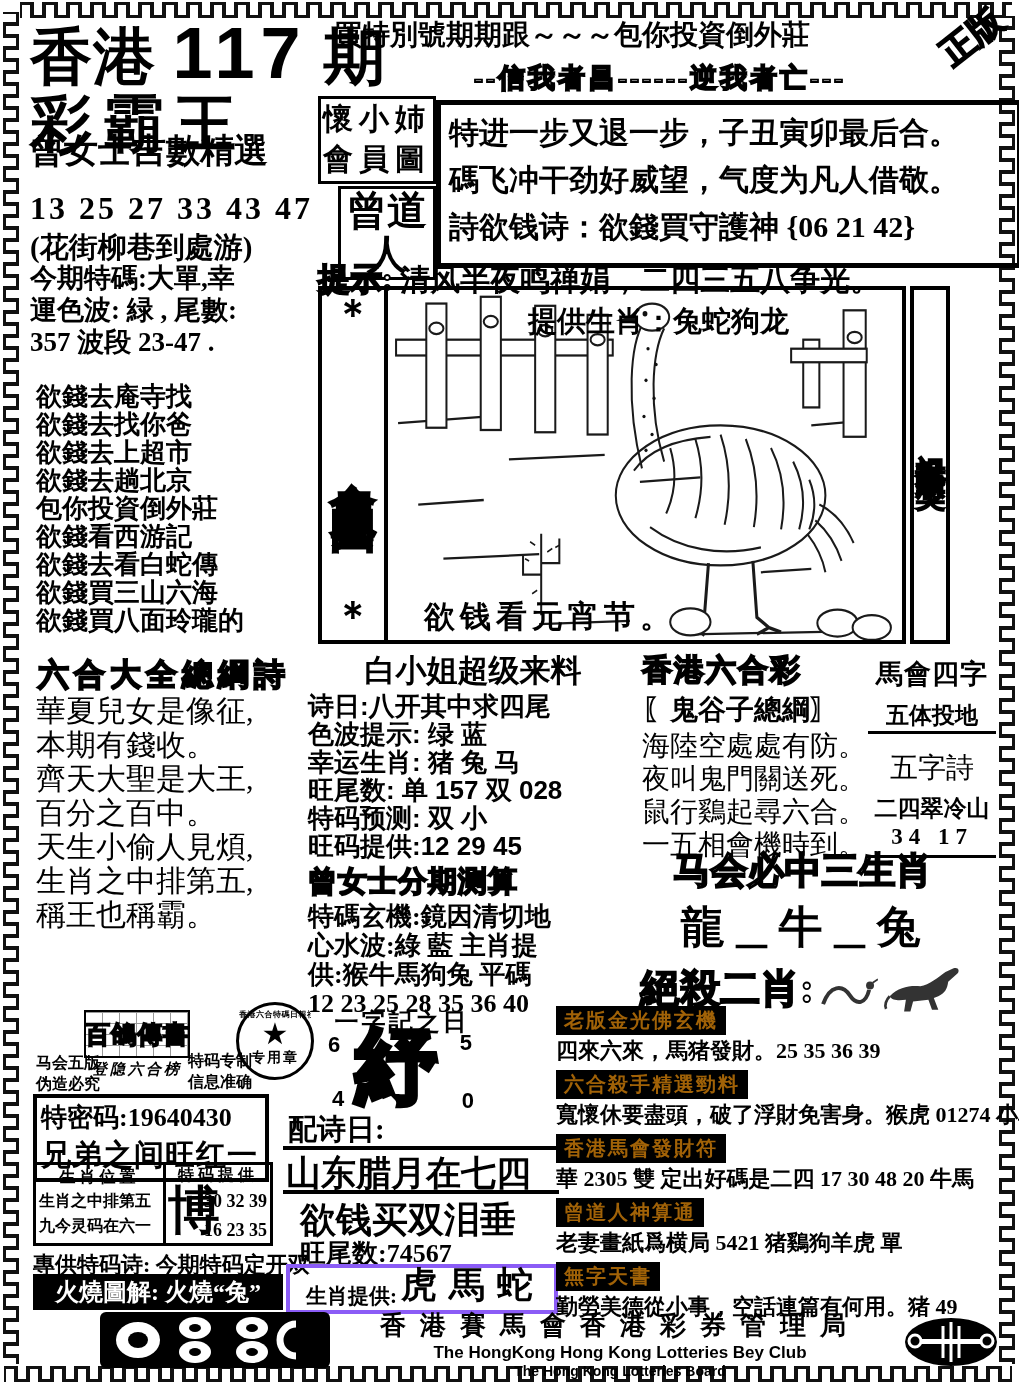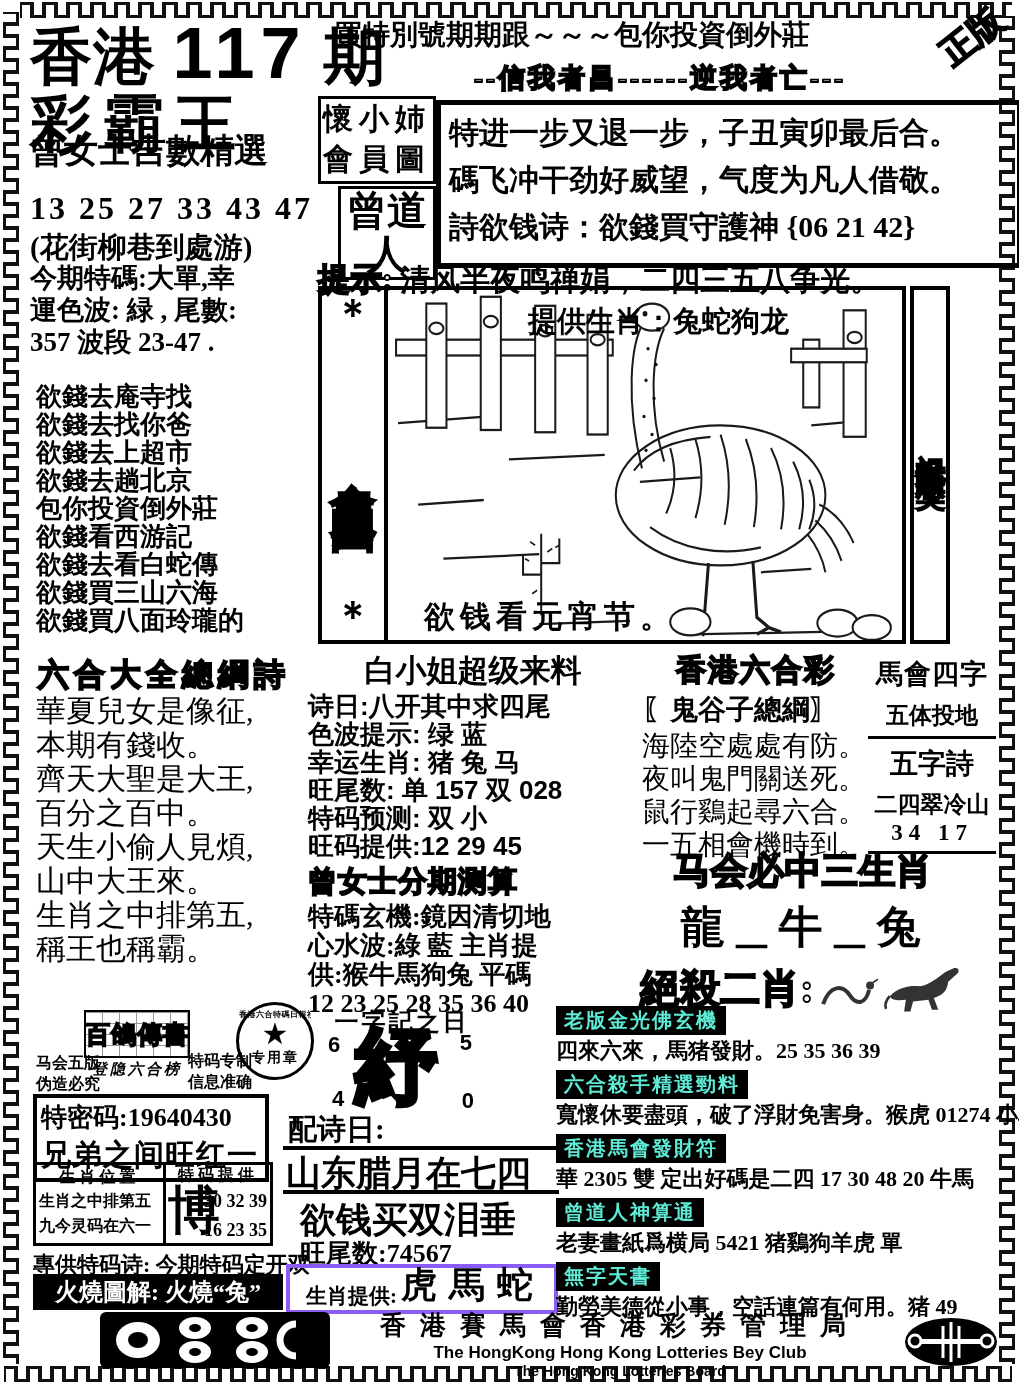--- a/index.html
+++ b/index.html
@@ -62,27 +62,27 @@
   .rstrip span{writing-mode:vertical-rl;text-orientation:upright;font-size:30px;font-weight:900;
                letter-spacing:6px;color:#fff;-webkit-text-stroke:1.6px #000}
 
   
   .colA{left:308px;top:650px;width:330px}
   .colA-title{font-size:31px;font-weight:700;font-family:"Liberation Sans",sans-serif;text-align:center;white-space:nowrap}
   .colA-line{font-size:26px;line-height:28px;font-weight:700;font-family:"Liberation Sans",sans-serif;white-space:nowrap}
   .colA-sub{font-size:29px;font-weight:900;letter-spacing:1px;margin-top:2px;white-space:nowrap}
   .colA-subline{font-size:26px;line-height:29px;font-weight:900;white-space:nowrap}
   .colB{left:642px;top:650px;width:228px}
-  .colB-title{font-size:30px;font-weight:900;text-align:center;letter-spacing:2px;white-space:nowrap}
+  .colB-title{font-size:30px;font-weight:900;text-align:left;letter-spacing:2px;white-space:nowrap}
   .colB-sub{font-size:28px;font-weight:900;white-space:nowrap}
   .colB-line{font-size:28px;line-height:33px;white-space:nowrap}
   .colC{left:868px;top:656px;width:128px;text-align:center}
   .colC-title{font-size:27px;font-weight:900;letter-spacing:1px}
-  .colC-phrase{font-size:23px;font-weight:700;border-bottom:3px solid #000;padding-bottom:5px;margin:8px 0 6px}
-  .colC-pt{font-size:28px;font-weight:700;margin-top:2px}
+  .colC-phrase{font-size:23px;font-weight:700;border-bottom:3px solid #000;margin:8px 0 15px}
+  .colC-pt{font-size:28px;font-weight:400;margin-top:2px}
   .colC-poem{font-size:23px;font-weight:700;margin-top:6px}
   .colC-nums{font-size:23px;font-weight:700;border-bottom:3px solid #000;padding-bottom:5px;letter-spacing:6px}
 
   .mw{left:596px;top:846px;width:414px;text-align:center}
   .mw1{font-size:37px;font-weight:900;white-space:nowrap}
   .mw2{font-size:44px;font-weight:900;letter-spacing:5px;margin-top:2px;white-space:nowrap}
   .mw3{font-size:38px;font-weight:900;display:flex;align-items:center;justify-content:center;gap:2px;margin-top:4px}
 
   
   .small2{font-size:16px;font-weight:700;line-height:21px;white-space:nowrap}
@@ -125,21 +125,21 @@
   .shandong{left:286px;top:1150px;font-size:35px;font-weight:900;white-space:nowrap}
   .yuqian2{left:300px;top:1196px;font-size:36px;font-weight:900;white-space:nowrap}
   .wangwei{left:300px;top:1236px;font-size:26px;font-weight:900;white-space:nowrap}
   .sxbox{left:286px;top:1264px;width:272px;height:50px;border:4px solid #8b5cf6;display:flex;align-items:flex-end;
          padding:0 16px;box-sizing:border-box}
   .sx-label{font-size:21px;font-weight:900;white-space:nowrap}
   .sx-val{font-size:36px;font-weight:900;letter-spacing:12px;margin-left:4px;white-space:nowrap}
 
   
   .rsec{left:556px;top:1006px;width:452px}
-  .rsec-h{display:inline-block;background:#000;color:#5eead4;font-size:20px;font-weight:900;padding:1px 8px;letter-spacing:2px;white-space:nowrap}
+  .rsec-h{display:inline-block;background:#000;color:#a16207;font-size:20px;font-weight:900;padding:1px 8px;letter-spacing:2px;white-space:nowrap}
   .rsec-t{font-size:22px;font-weight:700;line-height:28px;margin:2px 0 5px;white-space:nowrap}
 
   
   .flogo{left:100px;top:1312px}
   .fcenter{left:340px;top:1308px;width:560px;text-align:center}
   .f-cn{font-size:26px;font-weight:900;letter-spacing:14px;white-space:nowrap}
   .f-en1{font-size:17px;font-weight:900;font-family:"Liberation Sans",sans-serif;white-space:nowrap}
   .f-en2{font-size:14px;font-weight:700;font-family:"Liberation Sans",sans-serif;white-space:nowrap}
   .flogo2{left:903px;top:1316px}
 </style>
@@ -195,21 +195,20 @@
     <div>欲錢買三山六海</div>
     <div>欲錢買八面玲瓏的</div>
   </div>
   <div class="abs poem-title outline">六合大全總綱詩</div>
   <div class="abs poem">
     <div>華夏兒女是像征,</div>
     <div>本期有錢收。</div>
     <div>齊天大聖是大王,</div>
     <div>百分之百中。</div>
     <div>天生小偷人見煩,</div>
-    <div>山中大王來。</div>
     <div>生肖之中排第五,</div>
     <div>稱王也稱霸。</div>
   </div>
 
   <div class="abs pic">
     <div class="pic-strip">
       <span class="star">＊</span>
       <span class="vlabel">會員眞圖</span>
       <span class="star">＊</span>
     </div>

